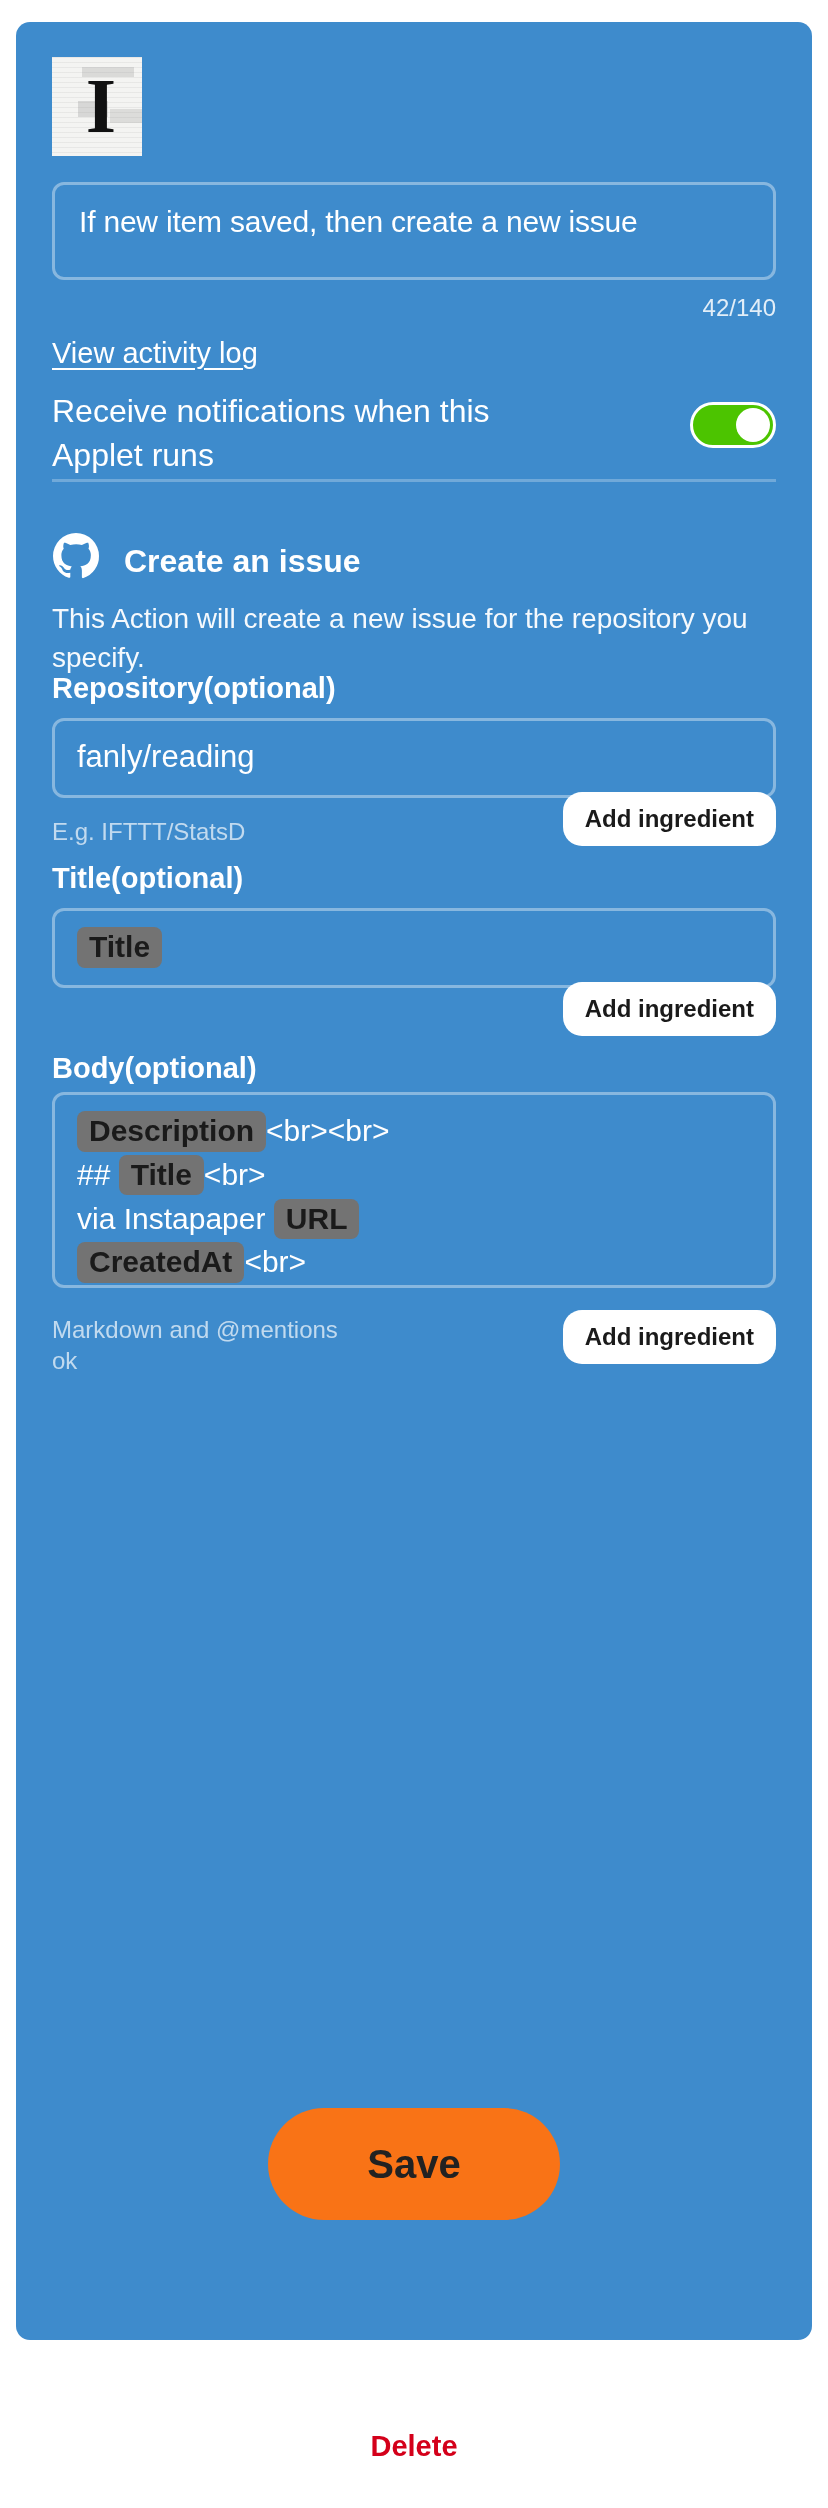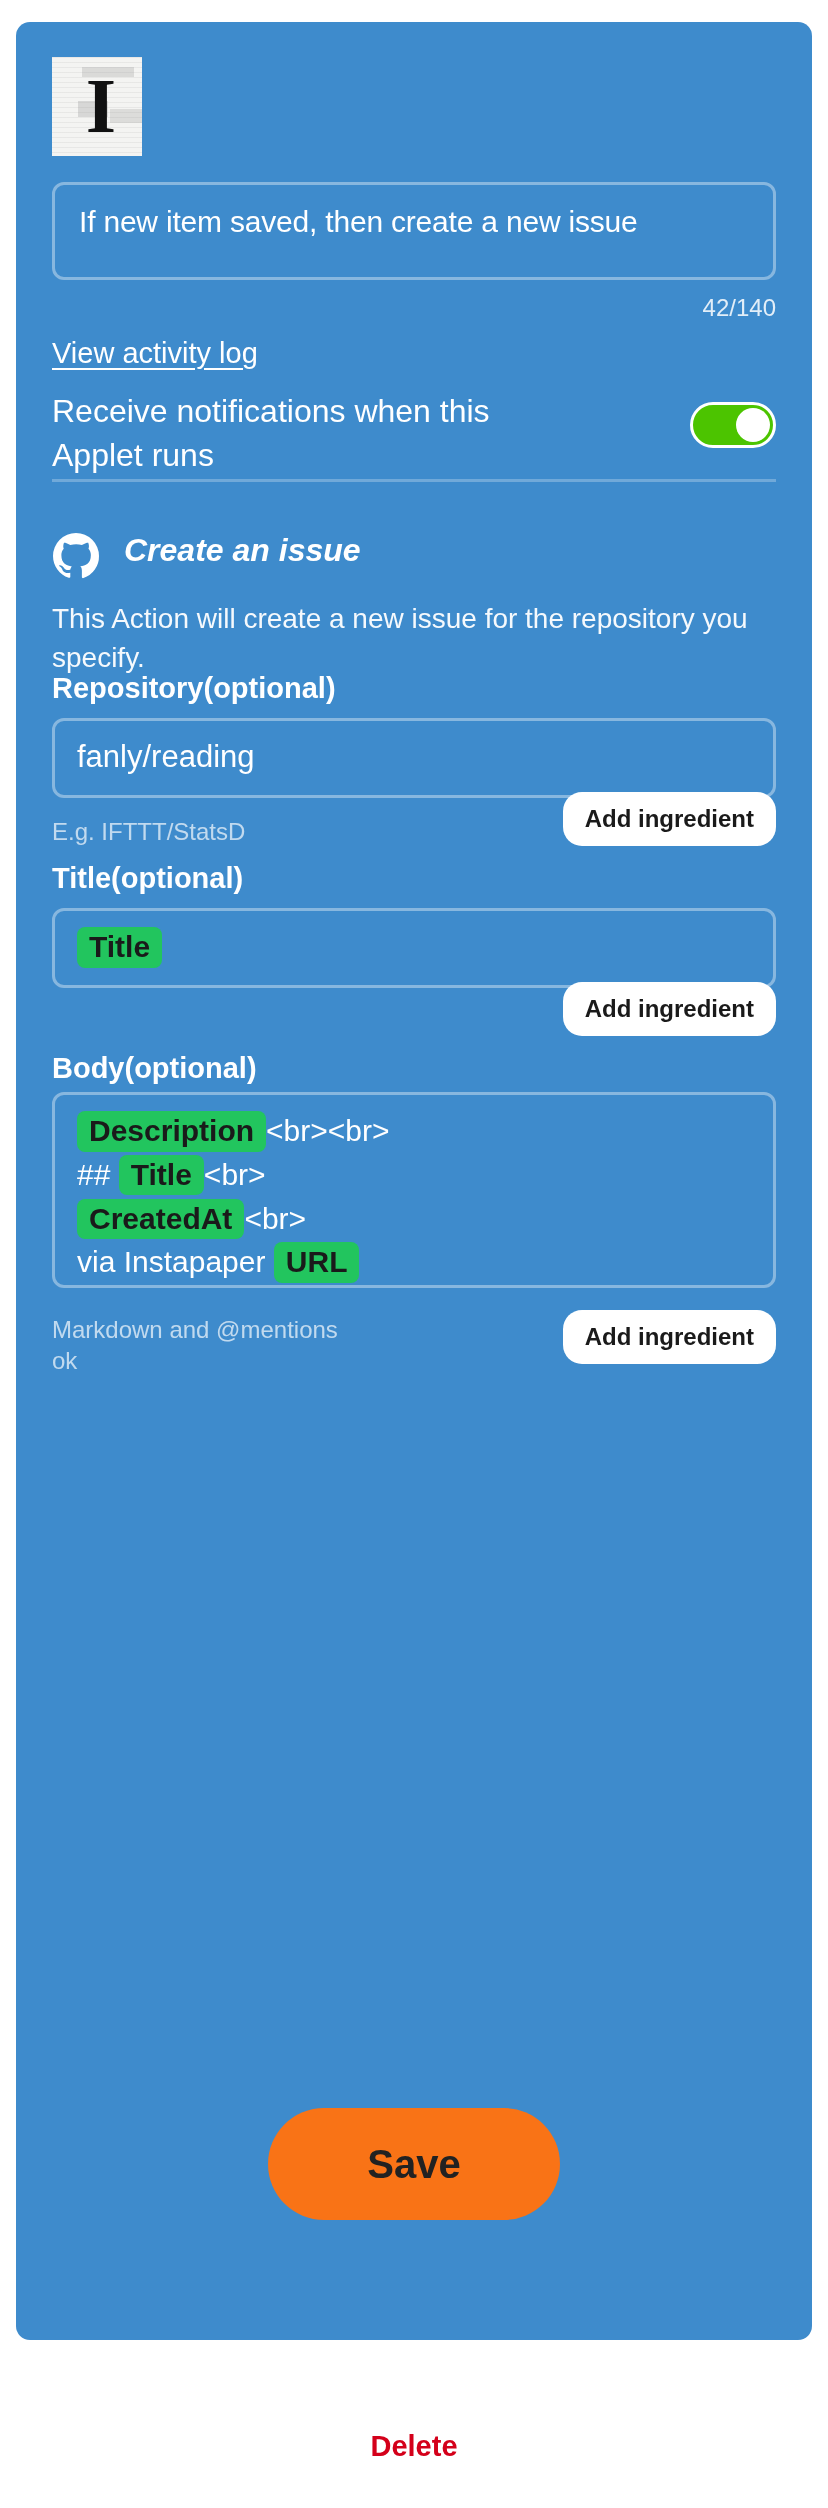--- a/index.html
+++ b/index.html
@@ -176,23 +176,22 @@
     height: 3px;
     background: rgba(255,255,255,0.26);
   }
 
   
   .action-header {
     position: absolute;
     left: 36px;
     top: 510px;
     display: flex;
-    align-items: flex-start;
+    align-items: flex-end;
     gap: 24px;
-    font-style: italic;
   }
   .gh-icon { width: 48px; height: 48px; display: block; }
   .action-title {
     font-size: 32px;
     font-weight: 700;
     color: #ffffff;
   }
   .action-desc {
     position: absolute;
     left: 36px;
@@ -243,21 +242,21 @@
     font-size: 24px;
     font-weight: 700;
     color: #1a1a1a;
     cursor: pointer;
     white-space: nowrap;
   }
 
   
   .chip {
     display: inline-block;
-    background: #22c55e;
+    background: #737373;
     color: #1a1a1a;
     border-radius: 8px;
     padding: 2px 12px;
     font-weight: 700;
     font-size: 30px;
     line-height: 1.22;
     vertical-align: baseline;
   }
   .body-text {
     font-size: 30px;
@@ -351,24 +350,24 @@
 
     <div class="field-label" style="top:1030px;">Body(optional)</div>
     <div class="field-box" style="top:1070px; height:196px; padding:14px 22px;">
       <div class="body-text">
         <span class="chip">Description</span><span>&lt;br&gt;&lt;br&gt;</span>
       </div>
       <div class="body-text">
         <span>## </span><span class="chip">Title</span><span>&lt;br&gt;</span>
       </div>
       <div class="body-text">
+        <span>via Instapaper </span><span class="chip">URL</span>
+      </div>
+      <div class="body-text">
         <span class="chip">CreatedAt</span><span>&lt;br&gt;</span>
-      </div>
-      <div class="body-text">
-        <span>via Instapaper </span><span class="chip">URL</span>
       </div>
     </div>
     <div class="field-hint" style="top:1292px; width:300px;">Markdown and @mentions ok</div>
     <button class="add-ingredient-btn" style="top:1288px;">Add ingredient</button>
 
   </div>
 
   <button class="save-btn">Save</button>
 
   <div class="delete-link">Delete</div>

